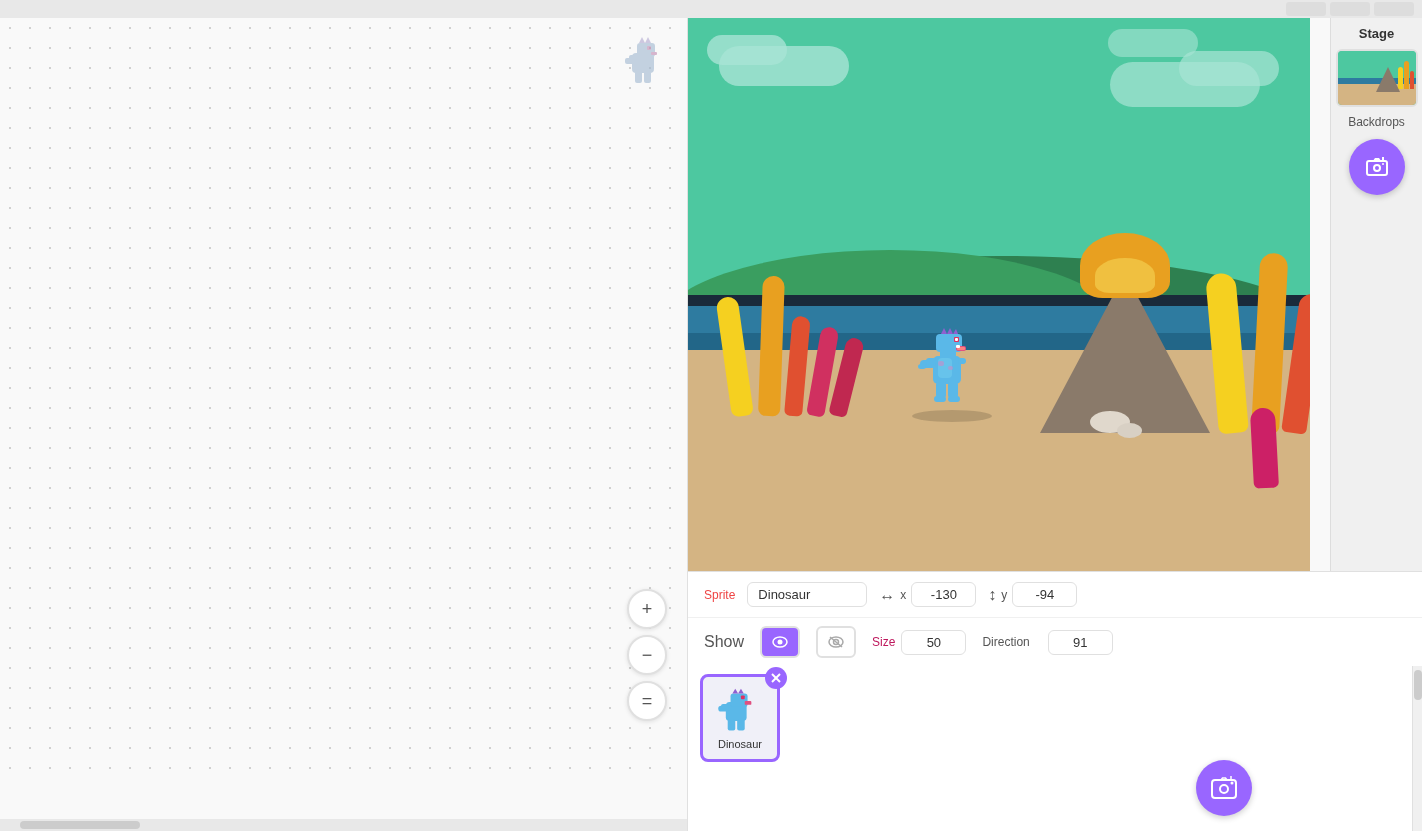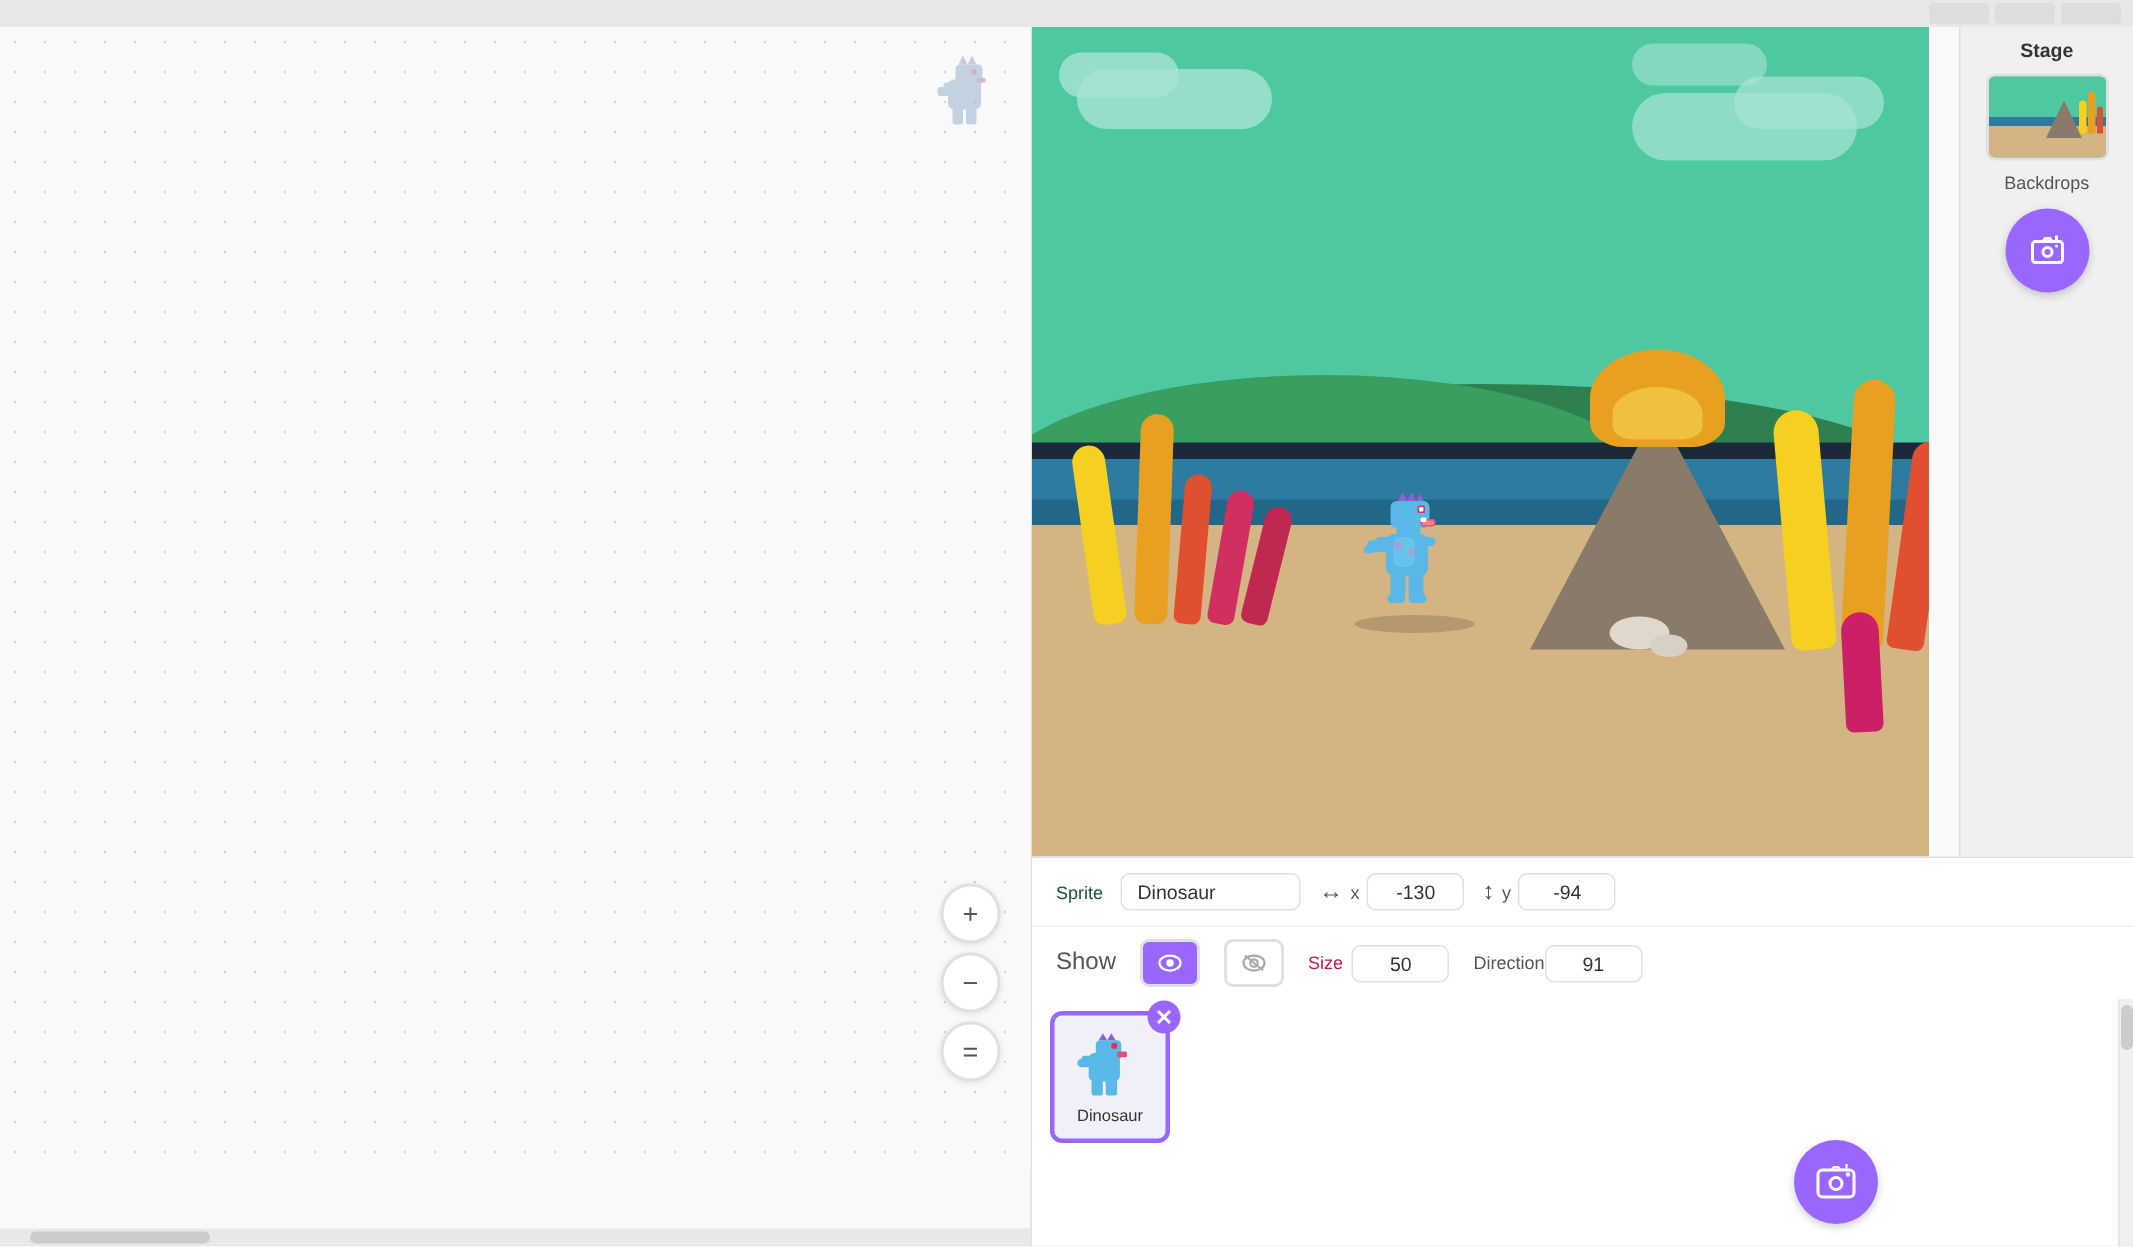--- a/index.html
+++ b/index.html
@@ -156,21 +156,21 @@
     .dino-stage {
       position: absolute;
       bottom: 28%;
       left: 37%;
       width: 70px;
       height: 90px;
     }
 
     
     .stage-side-panel {
-      width: 116px;
+      width: 92px;
       background: #f0f0f0;
       display: flex;
       flex-direction: column;
       align-items: center;
       padding: 8px 6px;
       border-left: 1px solid #ddd;
       margin-left: 20px;
     }
 
     .stage-label {
@@ -226,21 +226,21 @@
     .sprite-props {
       padding: 10px 16px;
       display: flex;
       align-items: center;
       gap: 12px;
       border-bottom: 1px solid #f0f0f0;
     }
 
     .sprite-label {
       font-size: 12px;
-      color: #14532d;
+      color: #ef4444;
       font-weight: 500;
     }
 
     .sprite-name-input {
       border: 1px solid #e0e0e0;
       border-radius: 6px;
       padding: 4px 10px;
       font-size: 13px;
       width: 120px;
       color: #333;
@@ -323,21 +323,21 @@
       font-size: 13px;
       width: 65px;
       text-align: center;
       color: #333;
       outline: none;
     }
 
     .direction-group {
       display: flex;
       align-items: center;
-      gap: 0;
+      gap: 18px;
     }
 
     .direction-label {
       font-size: 12px;
       color: #555;
     }
 
     .direction-input {
       border: 1px solid #e0e0e0;
       border-radius: 6px;

